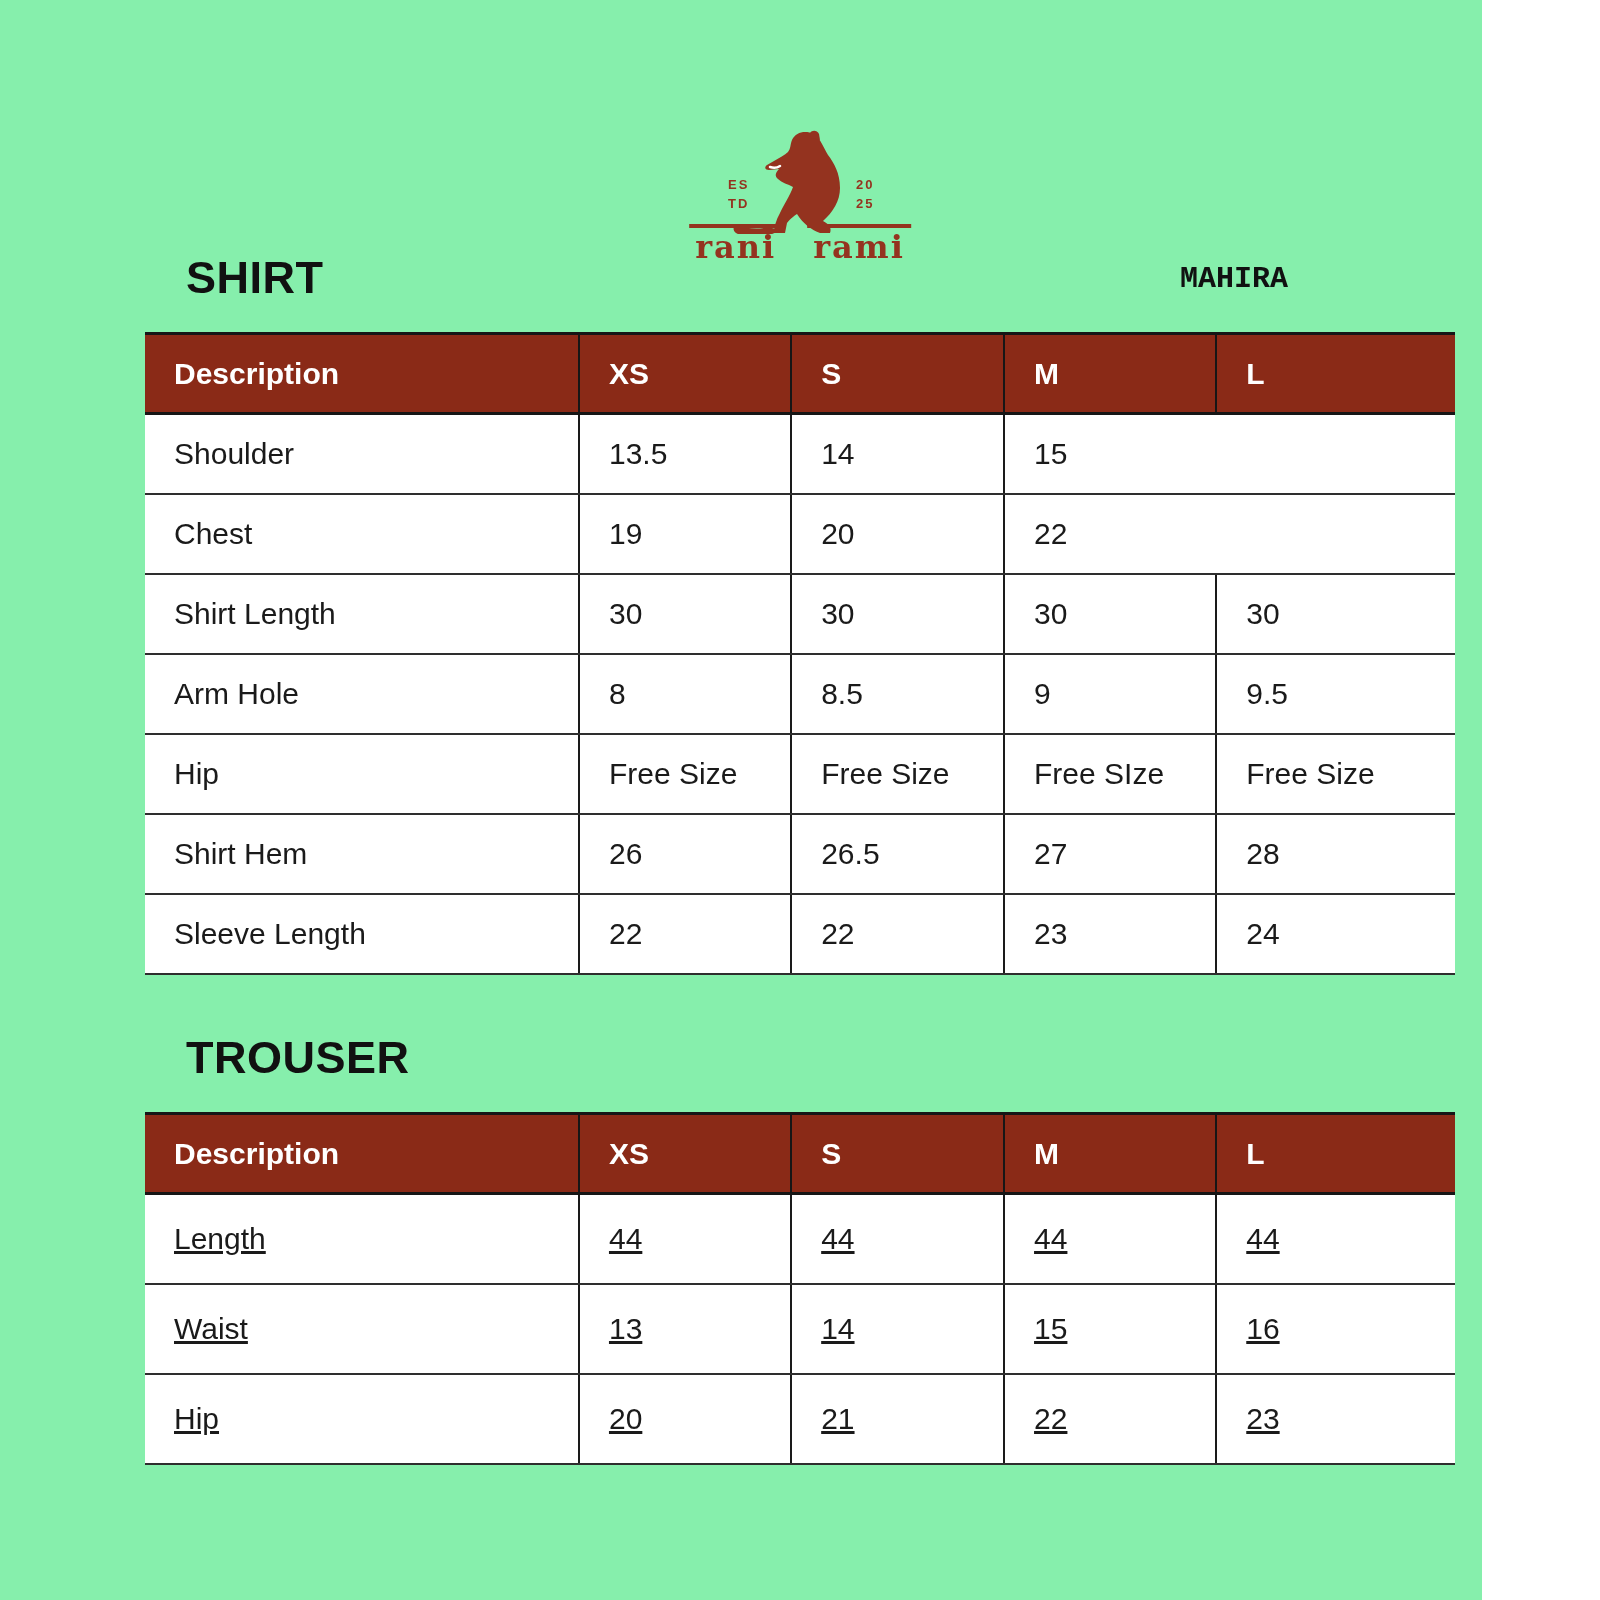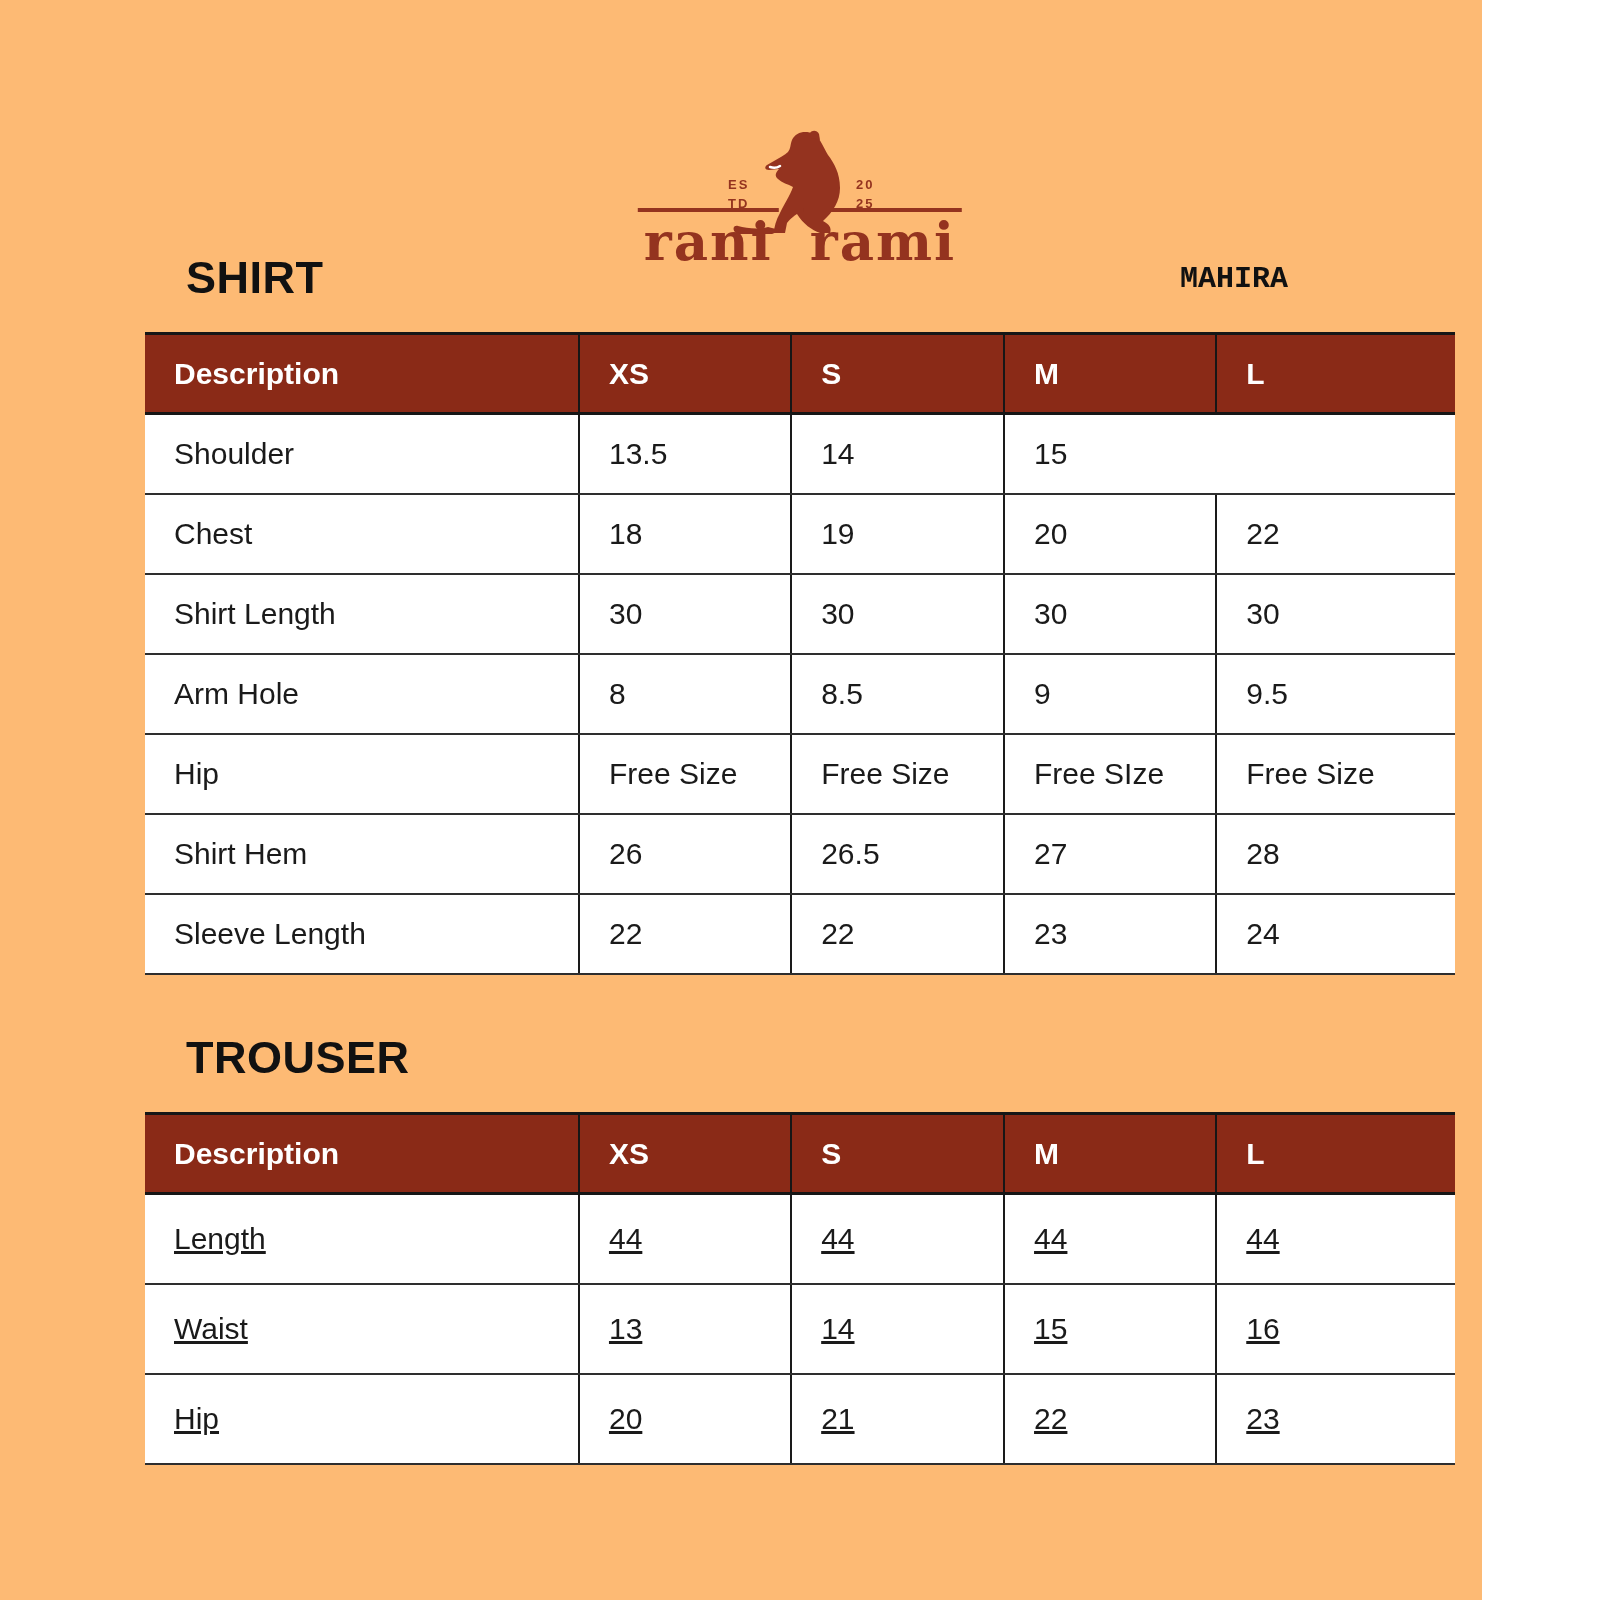--- a/index.html
+++ b/index.html
@@ -4,28 +4,28 @@
 <style>
   :root {
     --table-header-bg: #8a2a17;
     --brand-red: #94331f;
     --text: #1a1a1a;
     --row-line: #2e2e2e;
     --col-line: #1a1a1a;
   }
   * { box-sizing: border-box; }
   body { margin: 0; background: #ffffff; font-family: "Liberation Sans", sans-serif; color: var(--text); }
-  .page { position: relative; width: 1482px; height: 1600px; background: #fdba74; overflow: hidden; padding-left: 11px; }
+  .page { position: relative; width: 1482px; height: 1600px; background: #86efac; overflow: hidden; padding-left: 11px; }
 
   
   .logo-area { position: absolute; top: 0; left: 0; width: 1600px; }
   .tiger-wrap { position: absolute; left: 724px; top: 130px; width: 160px; height: 104px; }
   .estd { position: absolute; left: 728px; top: 176px; font-size: 13px; line-height: 1.45; letter-spacing: 2px; color: var(--brand-red); font-weight: 600; white-space: pre-line; }
   .year { position: absolute; left: 856px; top: 176px; font-size: 13px; line-height: 1.45; letter-spacing: 2px; color: var(--brand-red); font-weight: 600; white-space: pre-line; }
-  .wordmark { position: absolute; left: 50%; transform: translateX(-50%); top: 208px; display: flex; gap: 25px; color: var(--brand-red); font-family: "DejaVu Serif", serif; font-weight: 700; font-size: 53px; line-height: 1; }
+  .wordmark { position: absolute; left: 50%; transform: translateX(-50%); top: 224px; display: flex; gap: 25px; color: var(--brand-red); font-family: "DejaVu Serif", serif; font-weight: 700; font-size: 32px; line-height: 1; }
   .wordmark span { border-top: 4px solid var(--brand-red); padding: 3px 6px 0 6px; letter-spacing: 2px; }
 
   
   .section-title { position: absolute; left: 186px; font-weight: 700; font-size: 45px; letter-spacing: 0.5px; color: #111; }
   .title-shirt { top: 252px; }
   .title-trouser { top: 1032px; }
   .style-name { position: absolute; right: 194px; top: 262px; font-weight: 700; font-size: 30px; color: #111; font-family: Liberation Mono, monospace; }
 
   
   .size-table { position: absolute; left: 145px; width: 1310px; }
@@ -78,21 +78,20 @@
       <div>L</div>
     </div>
     <div class="t-row t-body">
       <div>Shoulder</div>
       <div>13.5</div>
       <div>14</div>
       <div>15</div>
     </div>
     <div class="t-row t-body">
       <div>Chest</div>
-      <div>18</div>
       <div>19</div>
       <div>20</div>
       <div>22</div>
     </div>
     <div class="t-row t-body">
       <div>Shirt Length</div>
       <div>30</div>
       <div>30</div>
       <div>30</div>
       <div>30</div>

